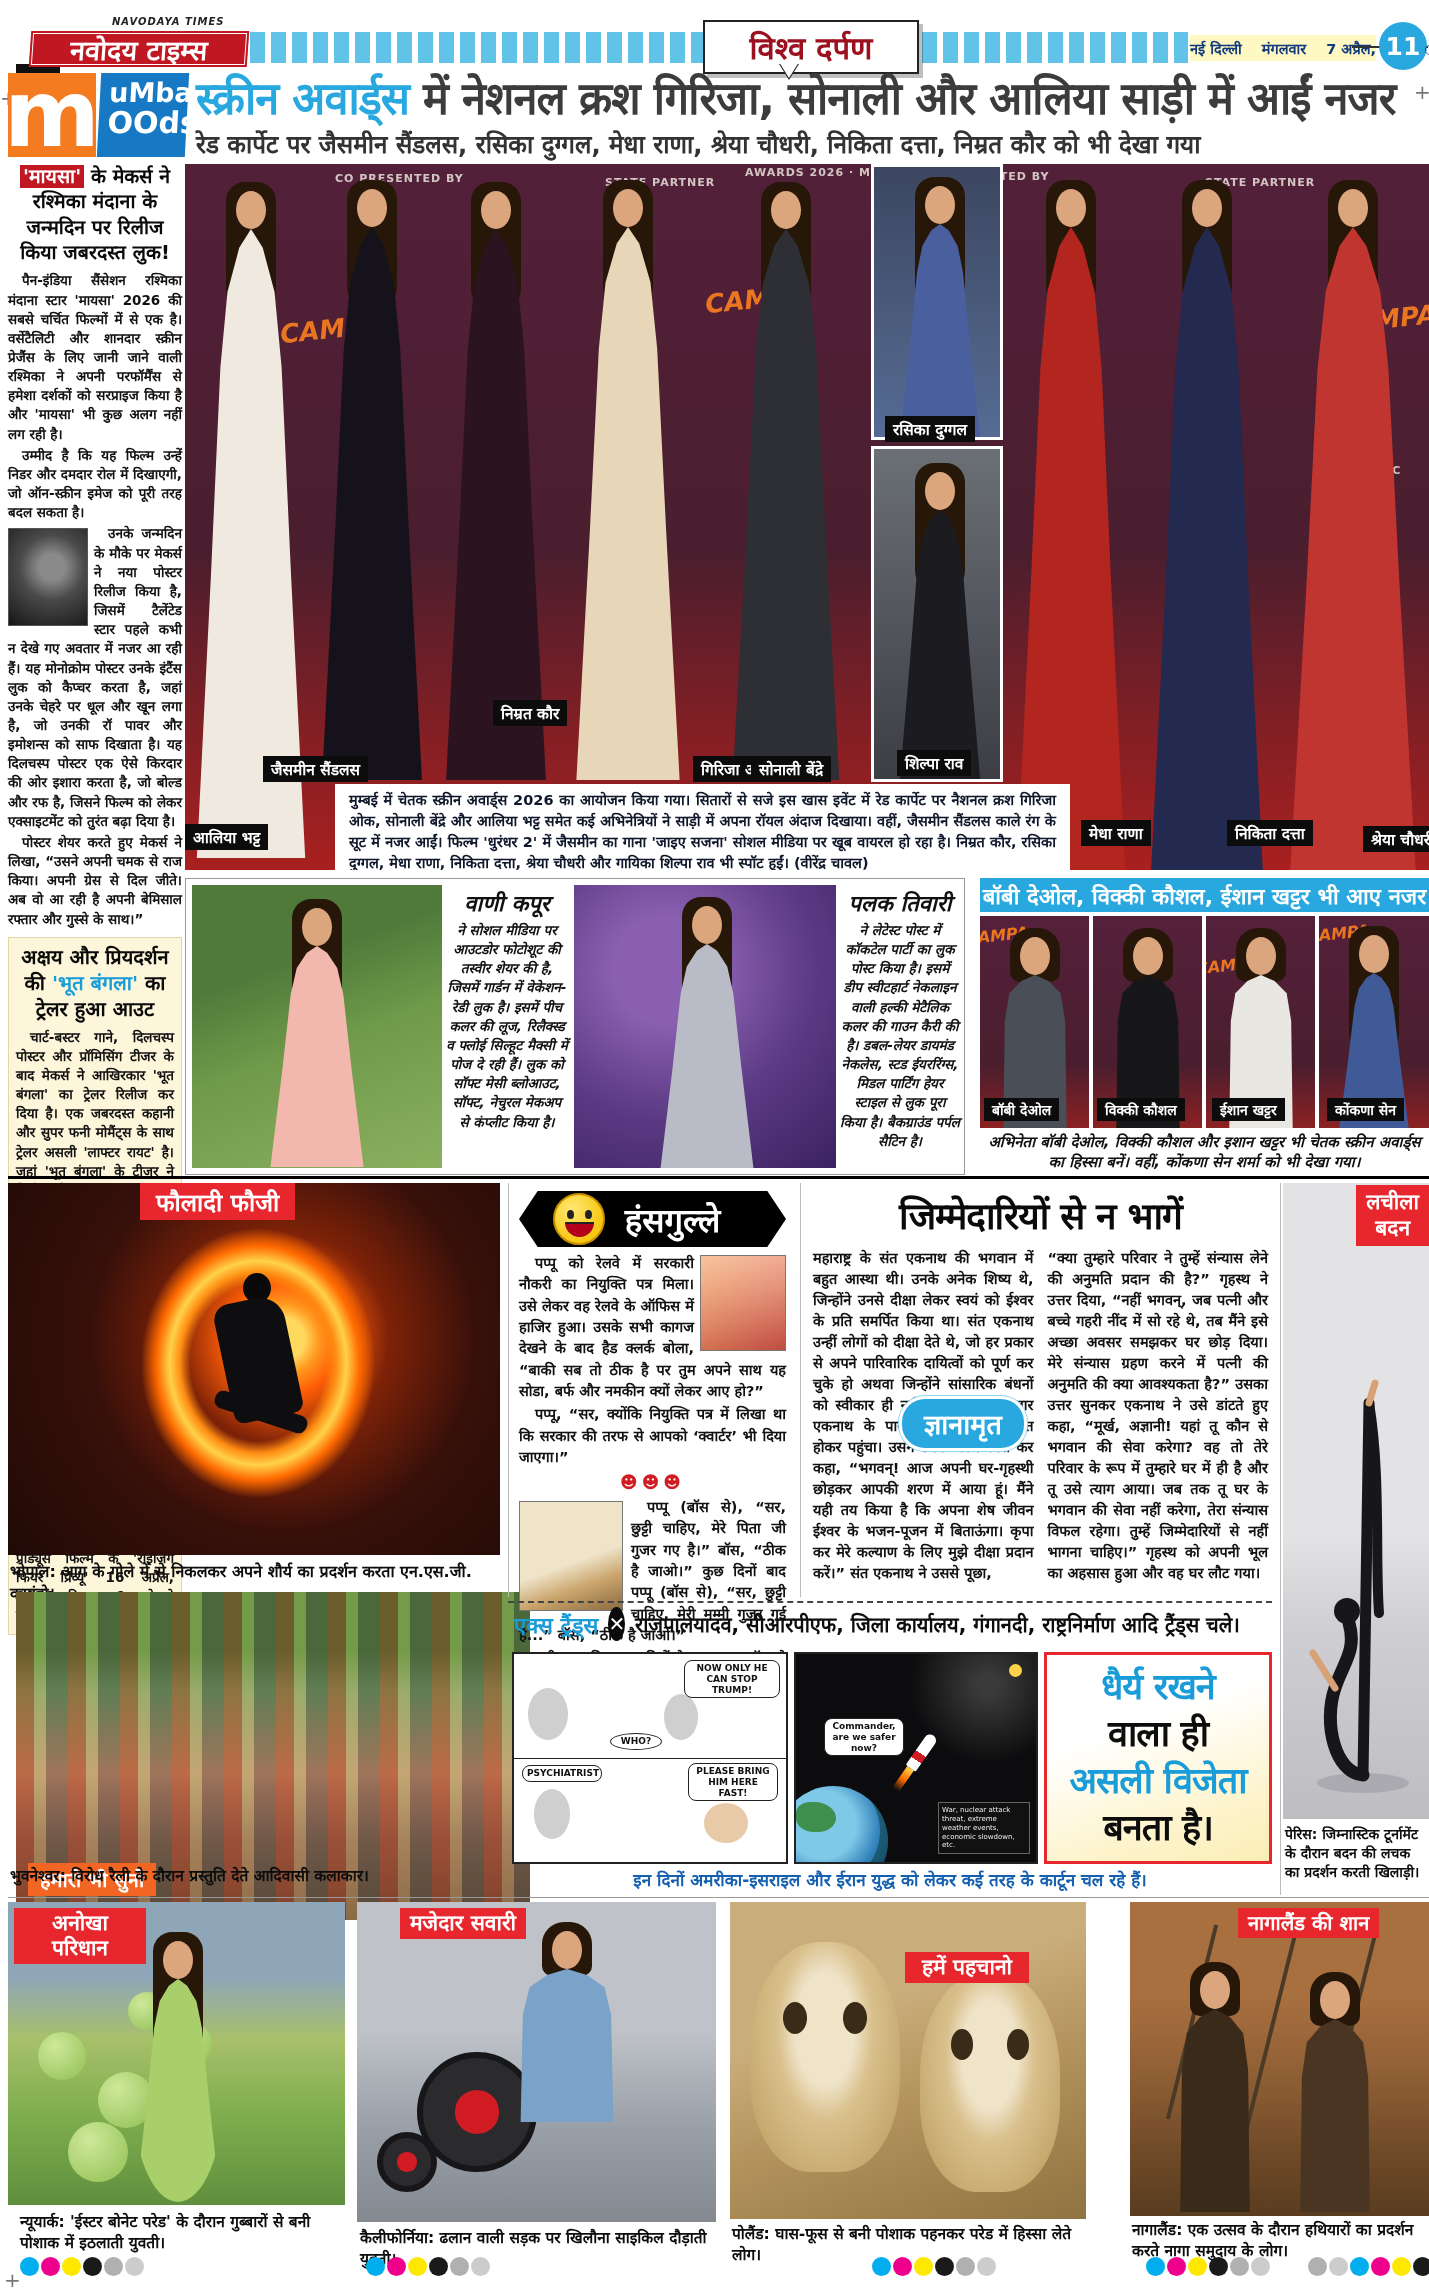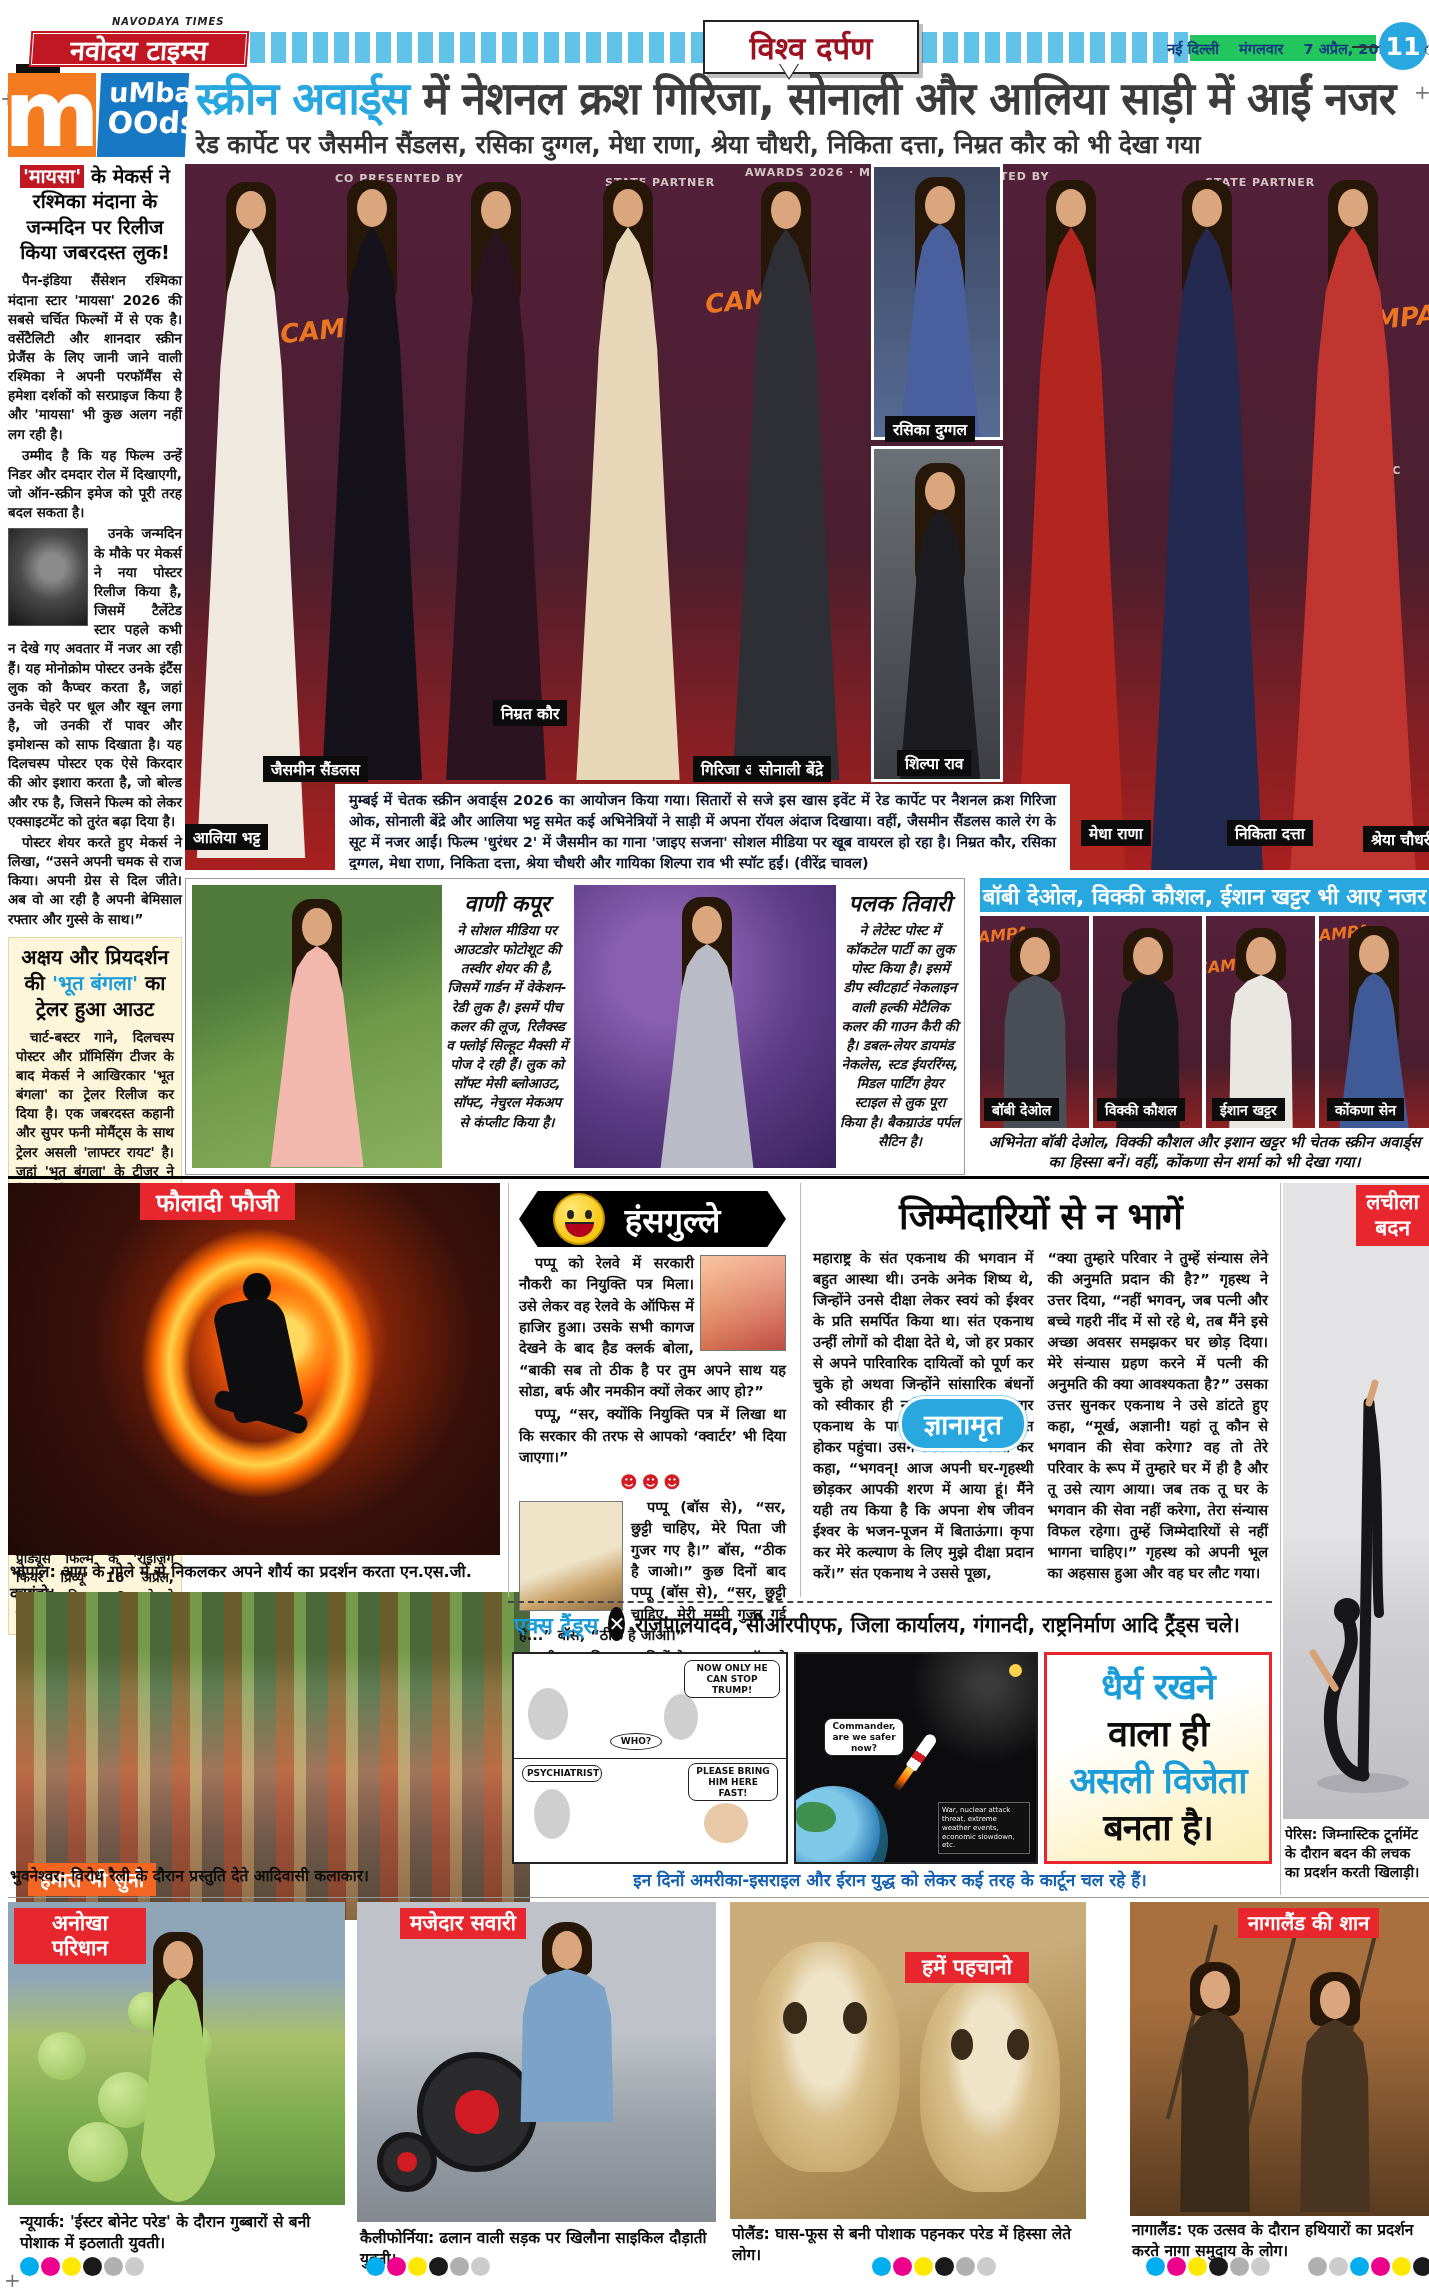--- a/index.html
+++ b/index.html
@@ -6,21 +6,21 @@
   body{font-family:"DejaVu Sans",sans-serif;color:#111;}
   #page{position:relative;width:1429px;height:2295px;background:#fff;overflow:hidden;}
   .regmark{position:absolute;color:#777;font-size:20px;font-weight:400;}
   
   .corner-glyph{position:absolute;left:16px;top:64px;width:44px;height:56px;background:#101010;clip-path:polygon(0 0,100% 0,100% 28%,38% 28%,38% 100%,0 100%);}
   .paper-en{position:absolute;left:112px;top:16px;font-size:10px;font-weight:700;font-style:italic;letter-spacing:1px;color:#222;}
   .masthead{position:absolute;left:30px;top:31px;width:218px;height:36px;background:#c01722;color:#fff;display:flex;align-items:center;justify-content:center;font-size:27px;font-weight:800;box-shadow:inset 0 0 0 2px #c01722, inset 0 0 0 3px #fff;transform:skewX(-4deg);}
   .stripes{position:absolute;left:250px;top:32px;width:938px;height:31px;background:repeating-linear-gradient(90deg,#62c3e8 0 15px,#fff 15px 21px);}
   .bubble{position:absolute;left:703px;top:20px;width:212px;height:50px;background:#fff;border:2px solid #222;box-shadow:4px 4px 0 rgba(0,0,0,.25);display:flex;align-items:center;justify-content:center;font-size:31px;font-weight:800;color:#9b1120;}
   .bubble:after{content:"";position:absolute;left:74px;bottom:-16px;width:0;height:0;border:10px solid transparent;border-top:16px solid #fff;filter:drop-shadow(0 2px 0 #222);}
-  .datebox{position:absolute;left:1190px;top:35px;width:186px;height:26px;background:#22c55e;display:flex;align-items:center;justify-content:center;gap:10px;font-size:14.5px;font-weight:800;color:#123a7d;white-space:nowrap;}
+  .datebox{position:absolute;left:1190px;top:35px;width:186px;height:26px;background:#fef9c3;display:flex;align-items:center;gap:10px;font-size:14.5px;font-weight:800;color:#123a7d;white-space:nowrap;}
   .datebox .dot{width:7px;height:7px;border-radius:50%;background:#d21c24;display:inline-block;}
   .pagecircle{position:absolute;left:1379px;top:22px;width:48px;height:48px;border-radius:50%;background:#29a8e0;color:#fff;display:flex;align-items:center;justify-content:center;font-size:25px;font-weight:800;}
   .circle-line{position:absolute;left:1352px;top:46px;width:76px;border-top:2px solid #333;}
   .circle-dot{position:absolute;left:1424px;top:42px;font-size:12px;color:#333;}
   
   .logo-orange{position:absolute;left:8px;top:73px;width:88px;height:84px;background:#f47b20;color:#fff;display:flex;align-items:center;justify-content:center;font-size:92px;font-weight:900;line-height:0.6;overflow:hidden;}
   .logo-blue{position:absolute;left:99px;top:73px;width:88px;height:84px;background:#1779c4;color:#fff;font-weight:800;padding:6px 0 0 9px;box-sizing:border-box;transform:skewX(-3deg);}
   .logo-blue .l1{font-size:27px;line-height:1.05;}
   .logo-blue .l2{font-size:30px;line-height:1.05;}
   .headline{position:absolute;left:196px;top:66px;width:1233px;font-size:45px;font-weight:800;letter-spacing:-1px;color:#3c3c3c;white-space:nowrap;transform:scaleX(.96);transform-origin:left;}

